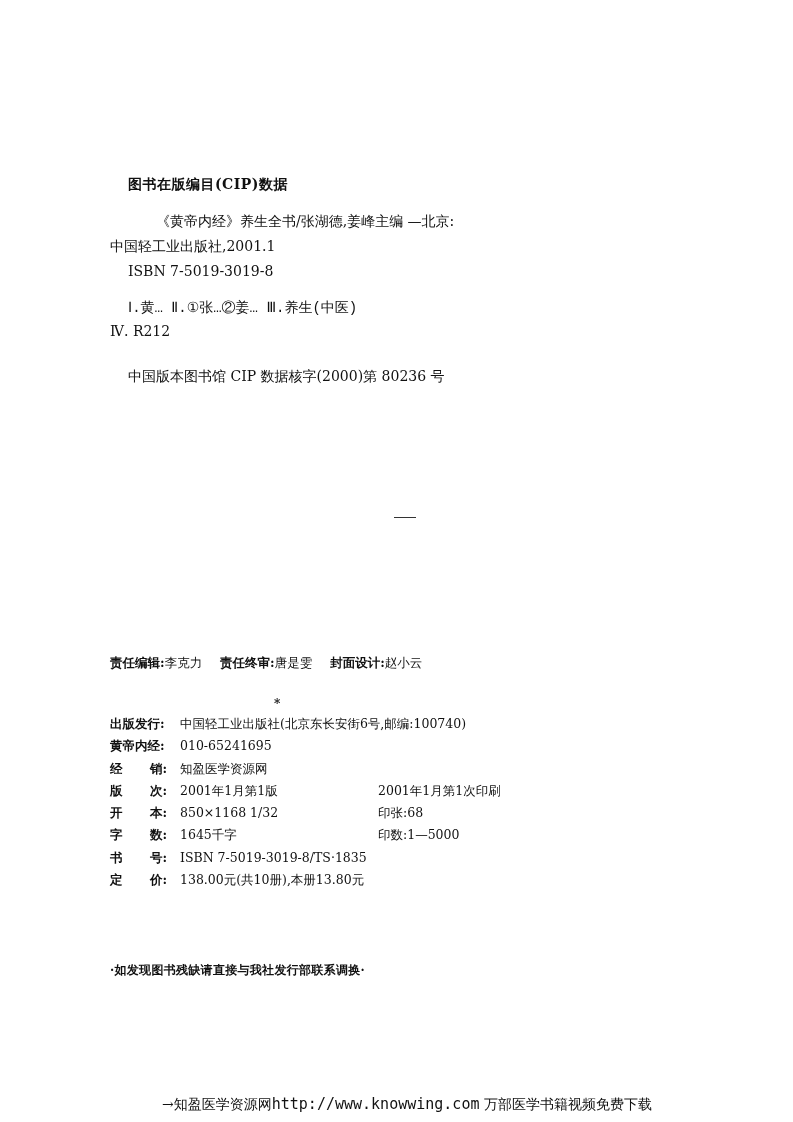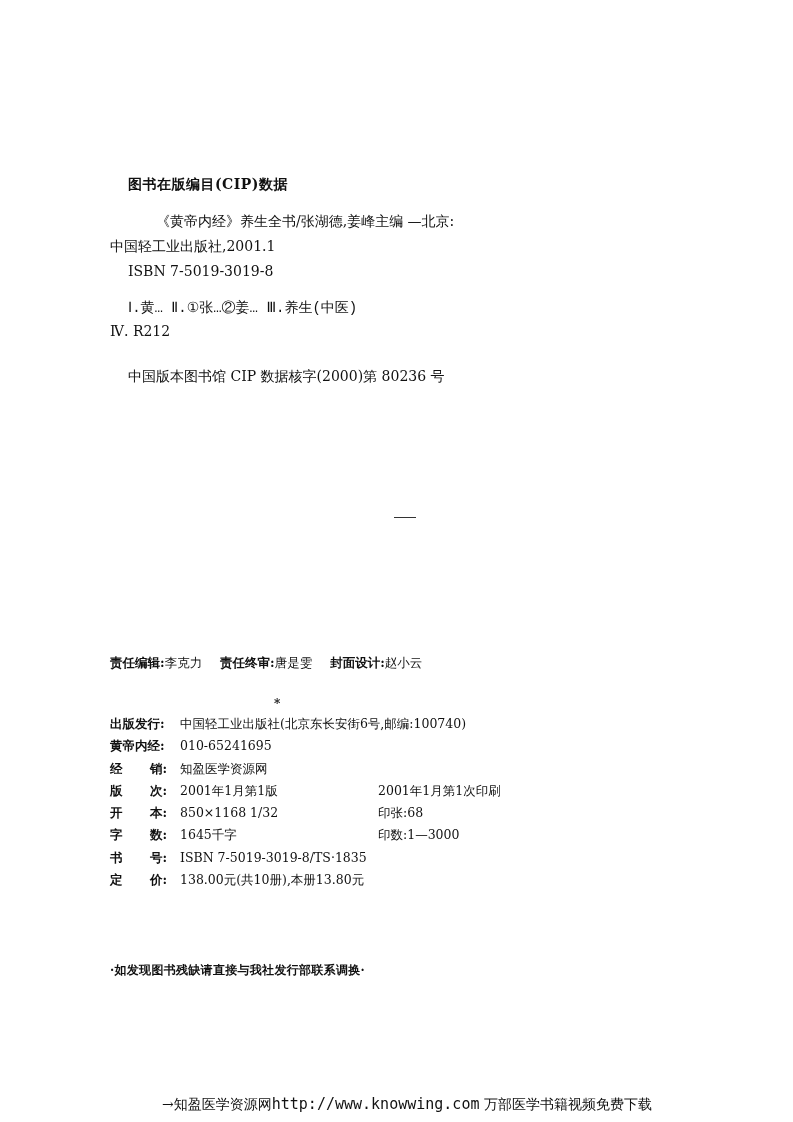--- a/index.html
+++ b/index.html
@@ -66,21 +66,21 @@
   <div class="info-row">
     <span class="k"><span class="k1">经</span><span>销</span>:</span><span class="v">知盈医学资源网</span>
   </div>
   <div class="info-row">
     <span class="k"><span class="k1">版</span><span>次</span>:</span><span class="v">2001年1月第1版</span><span class="v2">2001年1月第1次印刷</span>
   </div>
   <div class="info-row">
     <span class="k"><span class="k1">开</span><span>本</span>:</span><span class="v">850×1168  1/32</span><span class="v2">印张:68</span>
   </div>
   <div class="info-row">
-    <span class="k"><span class="k1">字</span><span>数</span>:</span><span class="v">1645千字</span><span class="v2">印数:1—3000</span>
+    <span class="k"><span class="k1">字</span><span>数</span>:</span><span class="v">1645千字</span><span class="v2">印数:1—5000</span>
   </div>
   <div class="info-row">
     <span class="k"><span class="k1">书</span><span>号</span>:</span><span class="v">ISBN 7-5019-3019-8/TS·1835</span>
   </div>
   <div class="info-row">
     <span class="k"><span class="k1">定</span><span>价</span>:</span><span class="v">138.00元(共10册),本册13.80元</span>
   </div>
 </div>
 
 <div class="abs notice">·如发现图书残缺请直接与我社发行部联系调换·</div>

